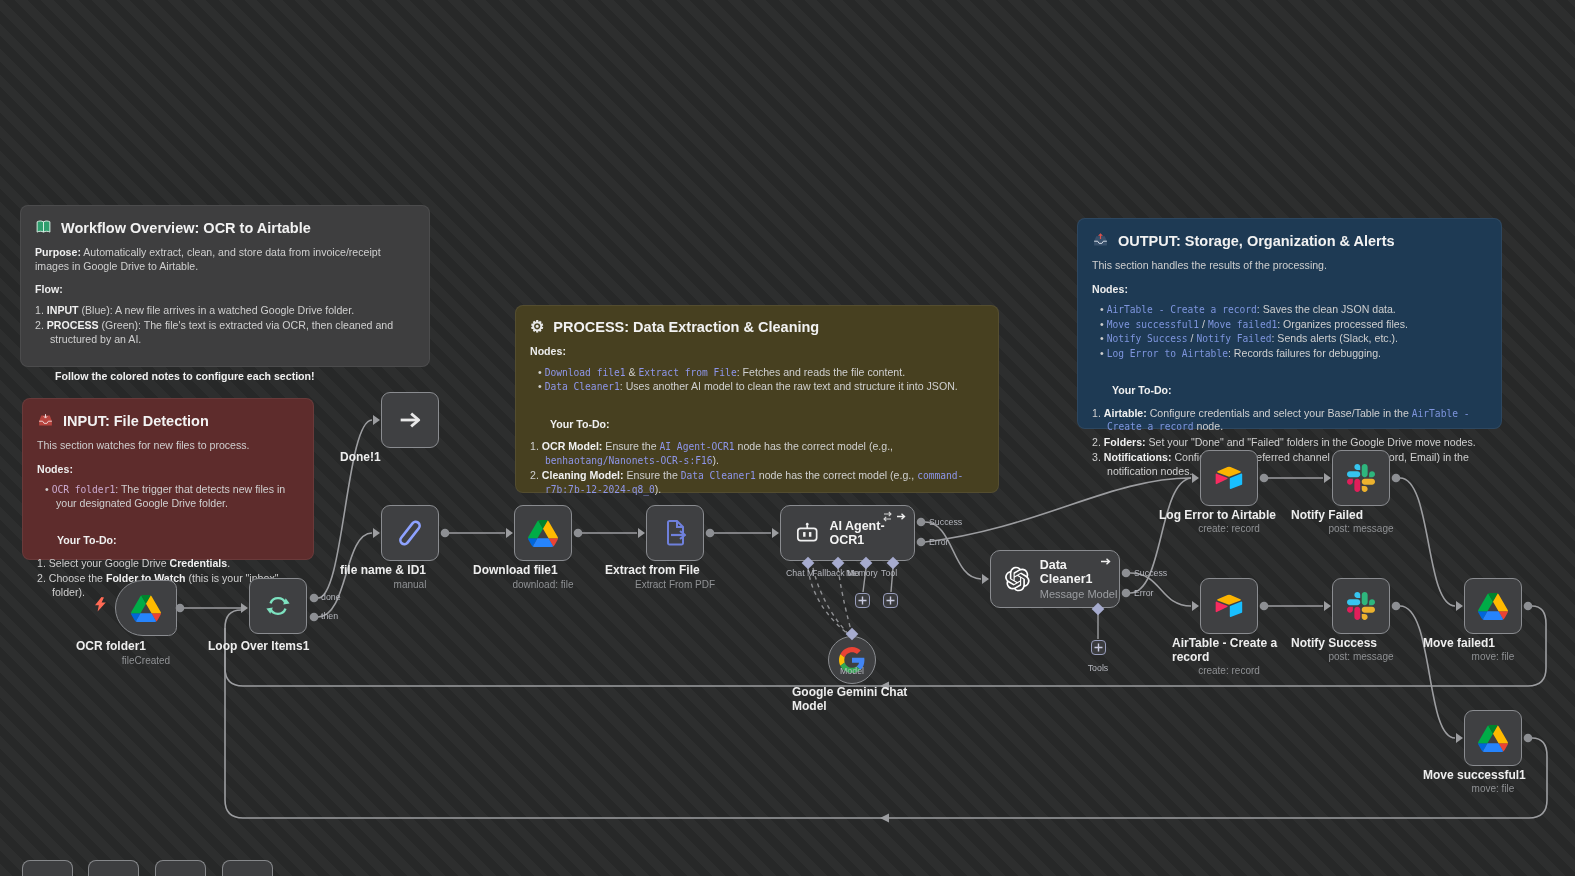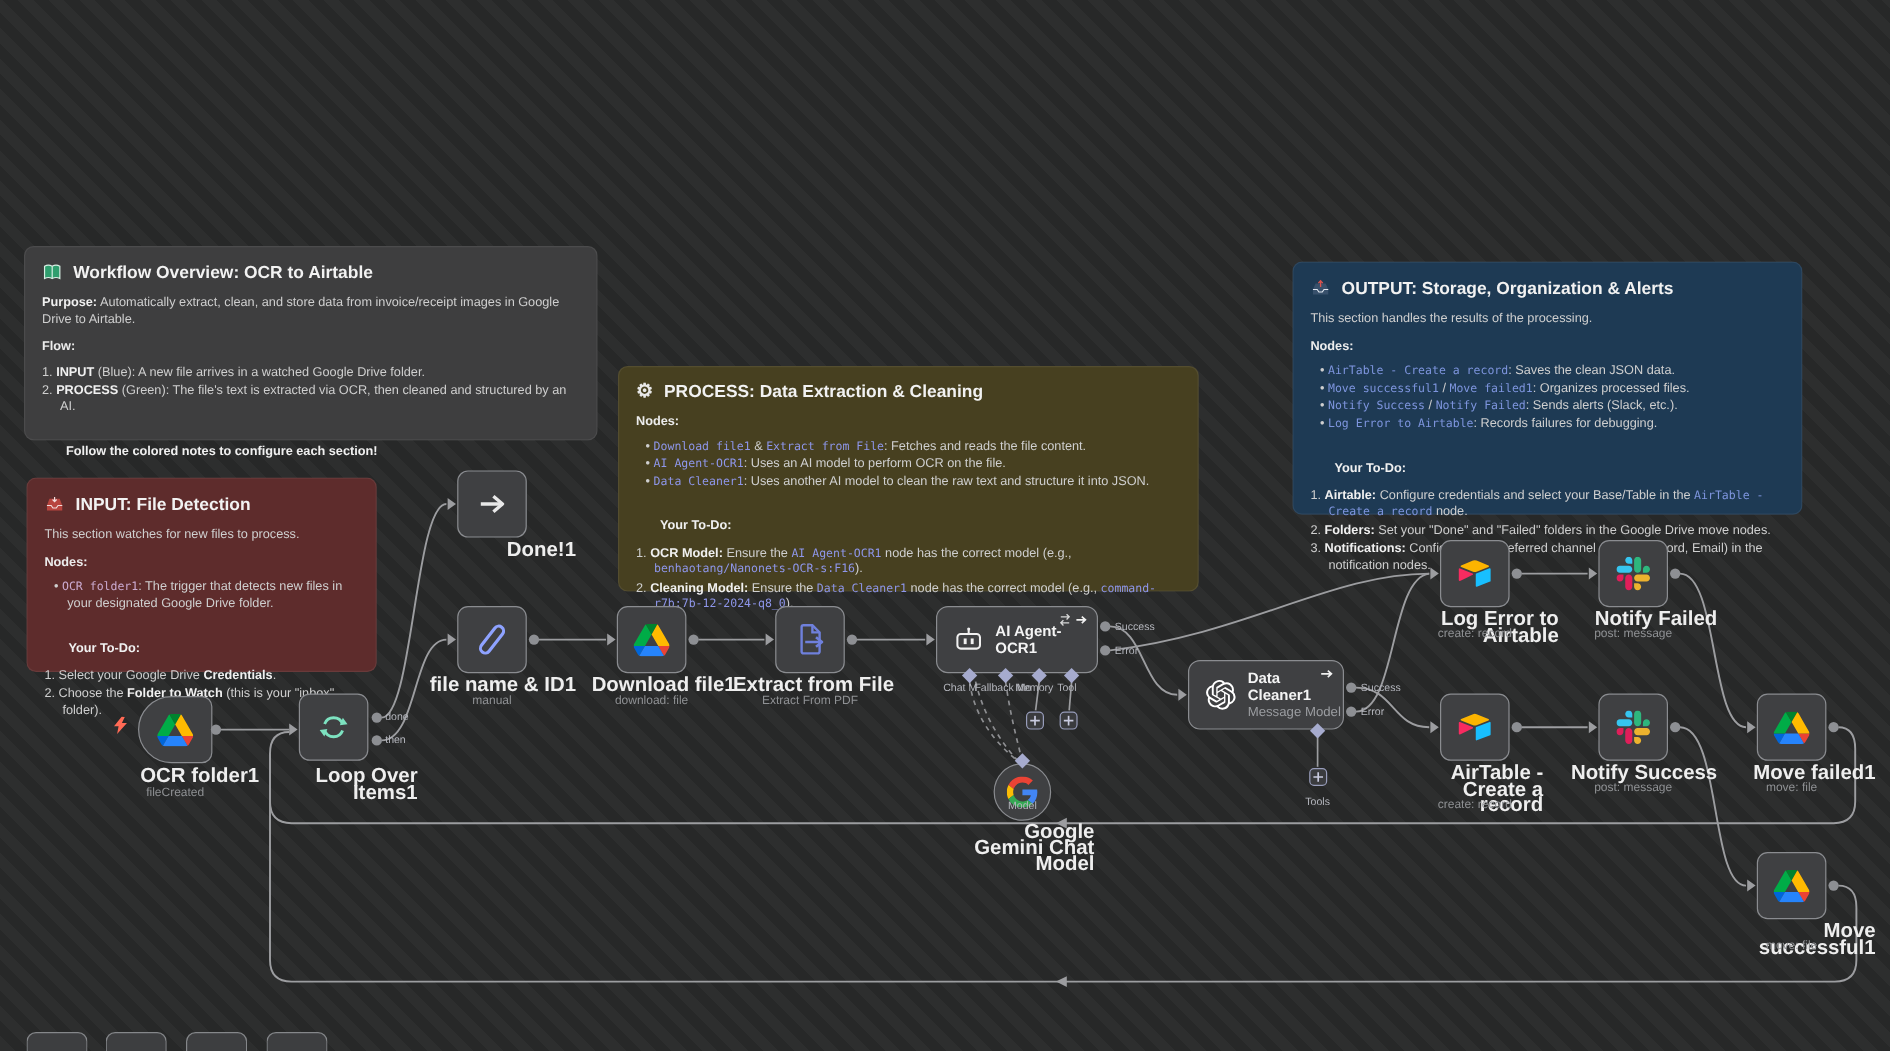--- a/index.html
+++ b/index.html
@@ -41,37 +41,37 @@
   .pdiamond{fill:#a6abce;}
   
   .node{position:absolute;background:#3f4042;border:1px solid #8a8c90;border-radius:9px;
         z-index:3;display:flex;align-items:center;justify-content:center;box-sizing:border-box;}
   .node.trigger{border-radius:29px 9px 9px 29px;}
   .node.wide{justify-content:flex-start;padding-left:14px;gap:10px;border-radius:10px;}
   .node.circle{border-radius:50%;}
   .node-title-inline{font-size:12.5px;font-weight:bold;color:#f4f4f4;}
   .node-sub-inline{font-size:11px;color:#9b9da1;margin-top:2px;}
   .badge{position:absolute;right:7px;top:5px;}
-  .nlabel{position:absolute;z-index:5;text-align:right;font-size:17px;font-weight:bold;
+  .nlabel{position:absolute;z-index:5;text-align:left;font-size:12px;font-weight:bold;
           color:#eeeeee;line-height:13.5px;}
   .nsub{position:absolute;z-index:5;text-align:center;font-size:10px;color:#8f9194;}
   .plabel{position:absolute;z-index:5;font-size:8.8px;color:#b4b6bd;white-space:nowrap;}
   .plabel.ctr{text-align:center;margin-top:47px;}
   .plusbox{position:absolute;z-index:5;width:15px;height:15px;border:1.4px solid #989dbb;
            border-radius:4px;background:#3a3b3e;display:flex;align-items:center;justify-content:center;box-sizing:border-box;}
   .cutoff{position:absolute;z-index:3;height:16px;width:51px;background:#3d3e40;
           border:1px solid #85878a;border-bottom:none;border-radius:8px 8px 0 0;box-sizing:border-box;}
   .bolt{position:absolute;z-index:3;}
 </style>
 </head>
 <body>
 
 <div id="canvas">
 
-  <div class="note note-overview" style="left:20px;top:205px;width:478px;height:162px;">
+  <div class="note note-overview" style="left:20px;top:205px;width:410px;height:162px;">
     <div class="note-title">
       <span class="note-emoji">
         <svg width="17" height="17" viewBox="0 0 24 24">
             <path d="M3 4c3-1.6 6-1.6 9 0 3-1.6 6-1.6 9 0v14.5c-3-1.6-6-1.6-9 0-3-1.6-6-1.6-9 0z" fill="#2f9e6e" stroke="#d8efe4" stroke-width="1.4"></path>
             <path d="M12 4v14.5" stroke="#d8efe4" stroke-width="1.4"></path>
           </svg>
       </span>
       <span>Workflow Overview: OCR to Airtable</span>
     </div>
     <div class="note-body">
@@ -105,21 +105,20 @@
   </div>
 
   <div class="note note-process" style="left:515px;top:305px;width:484px;height:188px;">
     <div class="note-title">
       <span class="note-emoji gear-glyph">⚙</span>
       <span>PROCESS: Data Extraction &amp; Cleaning</span>
     </div>
     <div class="note-body">
         <div class="nl h"><span>Nodes:</span></div>
         <div class="nl li"><span>• </span><span class="code">Download file1</span><span> &amp; </span><span class="code">Extract from File</span><span>: Fetches and reads the file content.</span></div>
-        <div class="nl li"><span>• </span><span class="code">AI Agent-OCR1</span><span>: Uses an AI model to perform OCR on the file.</span></div>
         <div class="nl li"><span>• </span><span class="code">Data Cleaner1</span><span>: Uses another AI model to clean the raw text and structure it into JSON.</span></div>
         <div class="nl todo"><b>Your To-Do:</b></div>
         <div class="nl ni"><span>1. </span><b>OCR Model:</b><span> Ensure the </span><span class="code">AI Agent-OCR1</span><span> node has the correct model (e.g., </span><span class="code">benhaotang/Nanonets-OCR-s:F16</span><span>).</span></div>
         <div class="nl ni"><span>2. </span><b>Cleaning Model:</b><span> Ensure the </span><span class="code">Data Cleaner1</span><span> node has the correct model (e.g., </span><span class="code">command-r7b:7b-12-2024-q8_0</span><span>).</span></div>
       </div>
   </div>
 
   <div class="note note-output" style="left:1077px;top:218px;width:425px;height:211px;">
     <div class="note-title">
       <span class="note-emoji">

